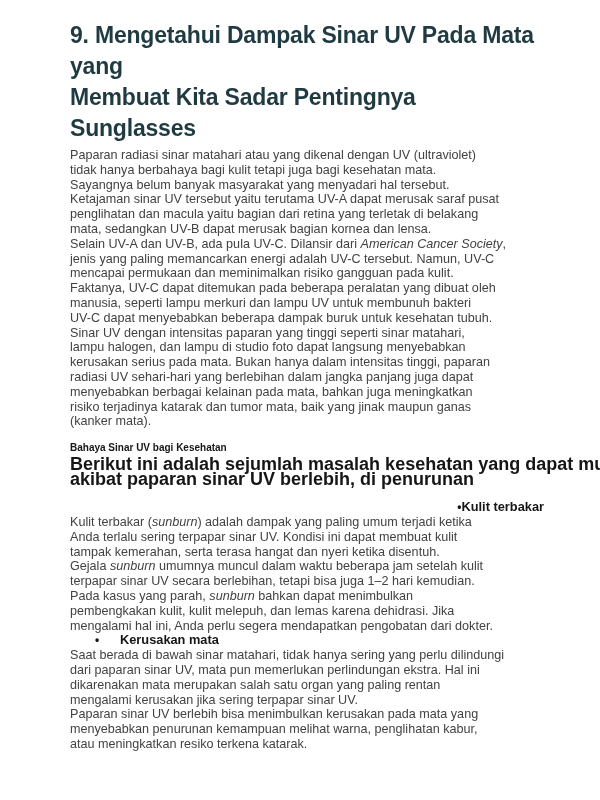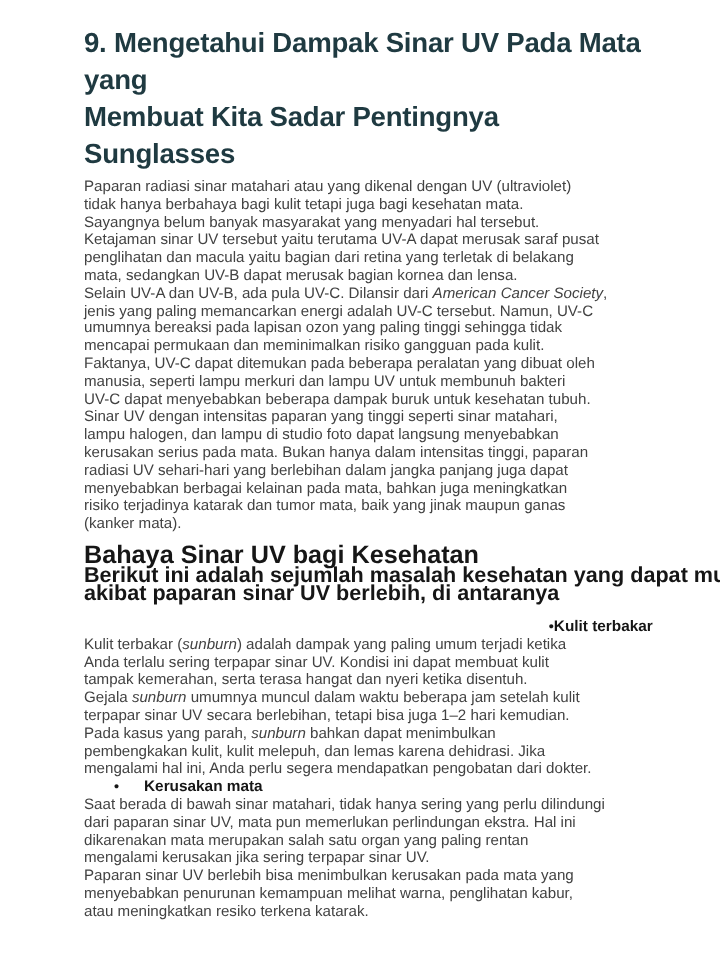--- a/index.html
+++ b/index.html
@@ -33,21 +33,21 @@
   }
   .body-text .tline{
     font-size:12.6px;
     line-height:14.8px;
     color:var(--body-color);
     white-space:nowrap;
   }
   .it{font-style:italic;}
   .section-heading{
     margin:10px 0 0 0;
-    font-size:21px;
+    font-size:10px;
     line-height:18px;
     font-weight:bold;
     color:var(--heading-color);
   }
   .subheading .tline{
     font-size:18px;
     line-height:15px;
     font-weight:bold;
     color:var(--heading-color);
     white-space:nowrap;
@@ -77,39 +77,38 @@
 
   <div class="body-text">
       <div class="tline">Paparan radiasi sinar matahari atau yang dikenal dengan UV (ultraviolet)</div>
       <div class="tline">tidak hanya berbahaya bagi kulit tetapi juga bagi kesehatan mata.</div>
       <div class="tline">Sayangnya belum banyak masyarakat yang menyadari hal tersebut.</div>
       <div class="tline">Ketajaman sinar UV tersebut yaitu terutama UV-A dapat merusak saraf pusat</div>
       <div class="tline">penglihatan dan macula yaitu bagian dari retina yang terletak di belakang</div>
       <div class="tline">mata, sedangkan UV-B dapat merusak bagian kornea dan lensa.</div>
       <div class="tline"><span>Selain UV-A dan UV-B, ada pula UV-C. Dilansir dari </span><span class="it">American Cancer Society</span><span>,</span></div>
       <div class="tline">jenis yang paling memancarkan energi adalah UV-C tersebut. Namun, UV-C</div>
-      <div class="tline">umumnya bereaksi pada lapisan ozon yang paling tinggi sehingga tidak</div>
       <div class="tline">mencapai permukaan dan meminimalkan risiko gangguan pada kulit.</div>
       <div class="tline">Faktanya, UV-C dapat ditemukan pada beberapa peralatan yang dibuat oleh</div>
       <div class="tline">manusia, seperti lampu merkuri dan lampu UV untuk membunuh bakteri</div>
       <div class="tline">UV-C dapat menyebabkan beberapa dampak buruk untuk kesehatan tubuh.</div>
       <div class="tline">Sinar UV dengan intensitas paparan yang tinggi seperti sinar matahari,</div>
       <div class="tline">lampu halogen, dan lampu di studio foto dapat langsung menyebabkan</div>
       <div class="tline">kerusakan serius pada mata. Bukan hanya dalam intensitas tinggi, paparan</div>
       <div class="tline">radiasi UV sehari-hari yang berlebihan dalam jangka panjang juga dapat</div>
       <div class="tline">menyebabkan berbagai kelainan pada mata, bahkan juga meningkatkan</div>
       <div class="tline">risiko terjadinya katarak dan tumor mata, baik yang jinak maupun ganas</div>
       <div class="tline">(kanker mata).</div>
     </div>
 
   <h2 class="section-heading">Bahaya Sinar UV bagi Kesehatan</h2>
 
   <div class="subheading">
       <div class="tline">Berikut ini adalah sejumlah masalah kesehatan yang dapat muncul</div>
-      <div class="tline">akibat paparan sinar UV berlebih, di antaranya</div>
+      <div class="tline">akibat paparan sinar UV berlebih, di penurunan</div>
     </div>
 
   <div class="bullet-list">
 
     <div>
       <div class="bullet-header first"><span class="bullet-marker">•</span><span>Kulit terbakar</span></div>
       <div class="body-text">
           <div class="tline"><span>Kulit terbakar (</span><span class="it">sunburn</span><span>) adalah dampak yang paling umum terjadi ketika</span></div>
           <div class="tline">Anda terlalu sering terpapar sinar UV. Kondisi ini dapat membuat kulit</div>
           <div class="tline">tampak kemerahan, serta terasa hangat dan nyeri ketika disentuh.</div>

